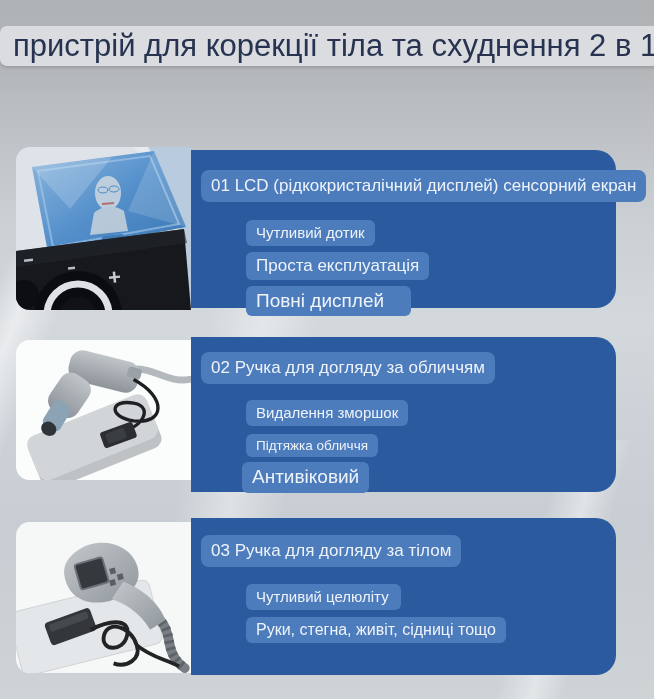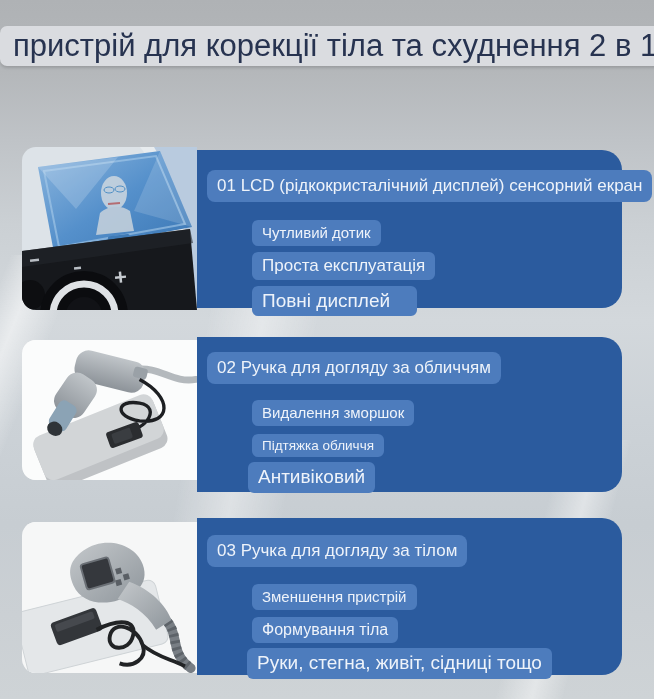--- a/index.html
+++ b/index.html
@@ -33,21 +33,21 @@
     color:#273350;
     font-size:31px;
     line-height:38px;
     padding:1px 13px;
     border-radius:7px;
     box-shadow:0 2px 3px rgba(0,0,0,.14);
     white-space:nowrap;
   }
 
   
-  .section{position:absolute;left:22px;width:476px;z-index:2;padding-left:27px;}
+  .section{position:absolute;left:16px;width:476px;z-index:2;padding-left:27px;}
   .sec1{top:147px;height:163px;}
   .sec2{top:337px;height:155px;}
   .sec3{top:518px;height:157px;}
 
   .photo{
     position:absolute;left:0;width:175px;
     border-radius:14px 0 0 14px;
     overflow:hidden;
   }
   .sec1 .photo{top:0;height:163px;}
@@ -226,20 +226,19 @@
           <rect x="28" y="96" width="50" height="25" rx="4" fill="#33363a"></rect>
           <rect x="32" y="99" width="42" height="8" rx="2" fill="#46494e"></rect>
         </g>
         <path d="M74,112 C98,100 116,102 112,118 C108,136 84,134 88,118 C92,102 116,108 122,128 C127,142 112,152 98,147" stroke="#212325" stroke-width="4" fill="none"></path>
         <path d="M122,128 C136,140 150,142 166,150" stroke="#212325" stroke-width="4" fill="none"></path>
       </svg>
     </div>
     <div class="panel">
       <span class="pill heading">03 Ручка для догляду за тілом</span>
       <div class="features">
-        <span class="pill feature">Зменшення пристрій</span>
-        <span class="pill feature">Формування тіла</span>
+        <span class="pill feature">Чутливий целюліту</span>
         <span class="pill feature">Руки, стегна, живіт, сідниці тощо</span>
       </div>
     </div>
   </div>
 
 </div>
 
 </body></html>

